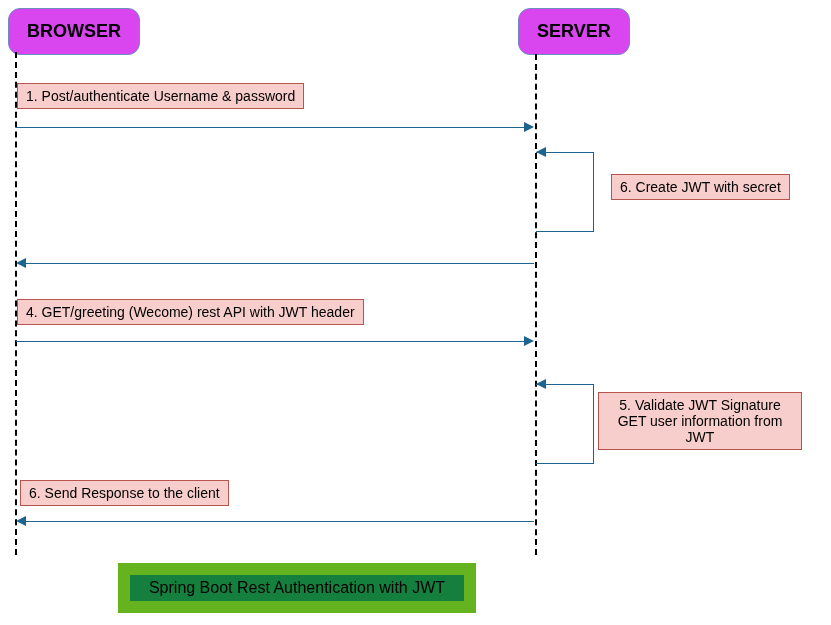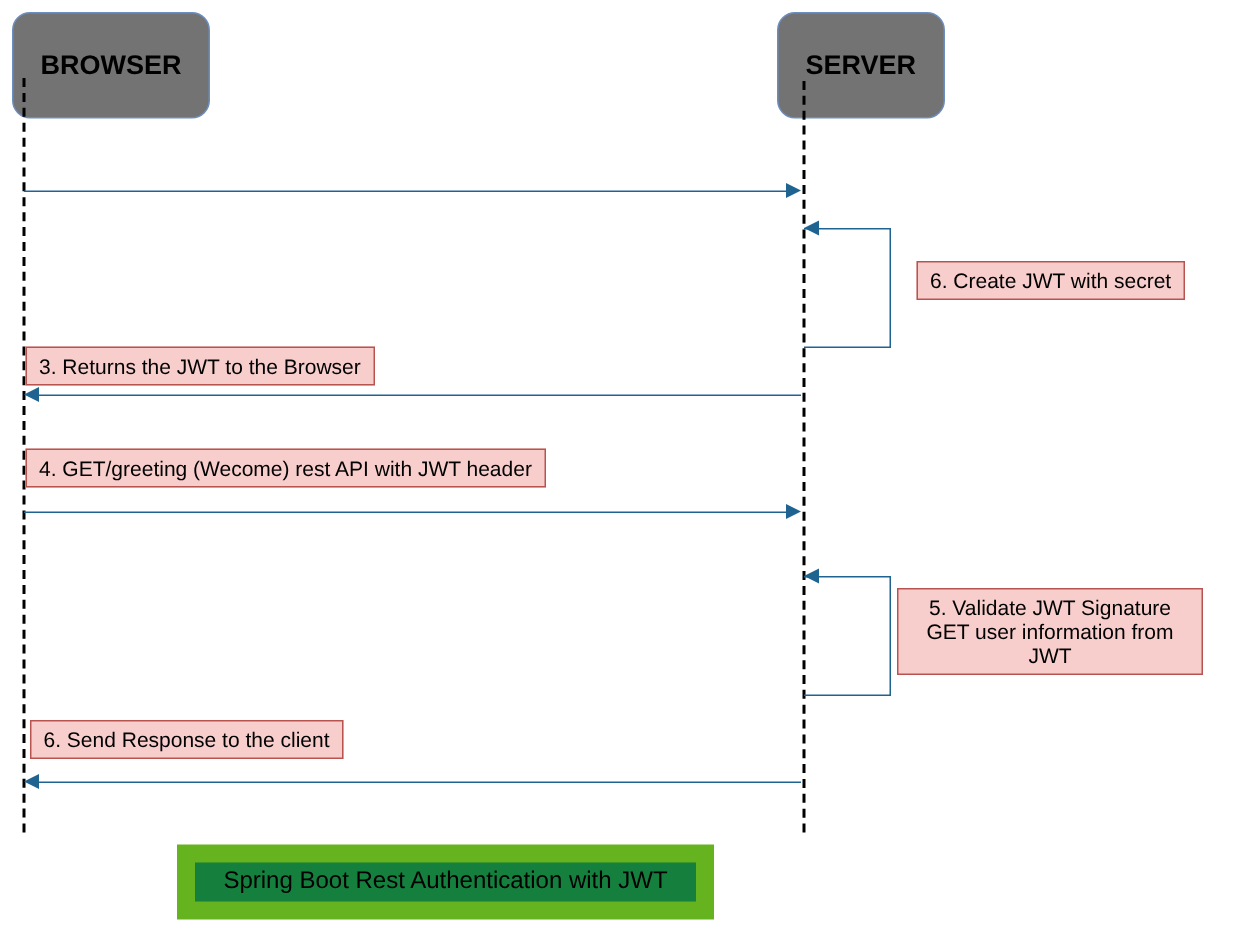--- a/index.html
+++ b/index.html
@@ -9,24 +9,24 @@
     font-family: Arial, sans-serif;
     font-size: 14px;
   }
   .canvas {
     position: relative;
     width: 831px;
     height: 625px;
   }
   .participant {
     position: absolute;
-    background: #737373;
+    background: #d946ef;
     border: 1px solid #6c8ebf;
     border-radius: 12px;
-    padding: 24px 18px;
+    padding: 12px 18px;
     font-weight: bold;
     font-size: 18px;
     text-align: center;
   }
   .lifeline {
     position: absolute;
     border-left: 2px dashed #000;
     width: 0;
   }
   .msgbox {
@@ -82,32 +82,32 @@
   <div class="participant" style="left:8px; top:8px;">
     <span>BROWSER</span>
   </div>
   <div class="participant" style="left:518px; top:8px;">
     <span>SERVER</span>
   </div>
 
   <div class="lifeline" style="left:15px; top:52px; height:503px;"></div>
   <div class="lifeline" style="left:535px; top:54px; height:501px;"></div>
 
+  <div class="msgbox" style="left:17px; top:83px;">
+    <span>1. Post/authenticate Username &amp; password</span>
+  </div>
   <div class="arrow-line" style="left:16px; top:127px; width:508px;"></div>
   <div class="arrow-head-right" style="left:524px; top:122px;"></div>
 
   <div class="selfloop" style="left:536px; top:152px; width:57px; height:78px;"></div>
   <div class="arrow-head-left" style="left:536px; top:147px;"></div>
   <div class="msgbox" style="left:611px; top:174px;">
     <span>6. Create JWT with secret</span>
   </div>
 
-  <div class="msgbox" style="left:17px; top:231px;">
-    <span>3. Returns the JWT to the Browser</span>
-  </div>
   <div class="arrow-line" style="left:26px; top:263px; width:508px;"></div>
   <div class="arrow-head-left" style="left:16px; top:258px;"></div>
 
   <div class="msgbox" style="left:17px; top:299px;">
     <span>4. GET/greeting (Wecome) rest API with JWT header</span>
   </div>
   <div class="arrow-line" style="left:16px; top:341px; width:508px;"></div>
   <div class="arrow-head-right" style="left:524px; top:336px;"></div>
 
   <div class="selfloop" style="left:536px; top:384px; width:57px; height:78px;"></div>

